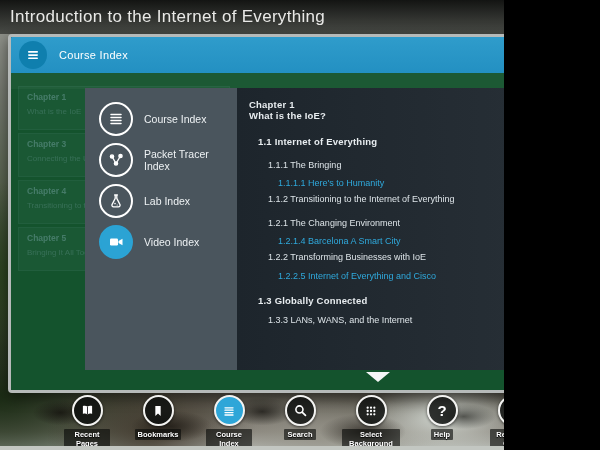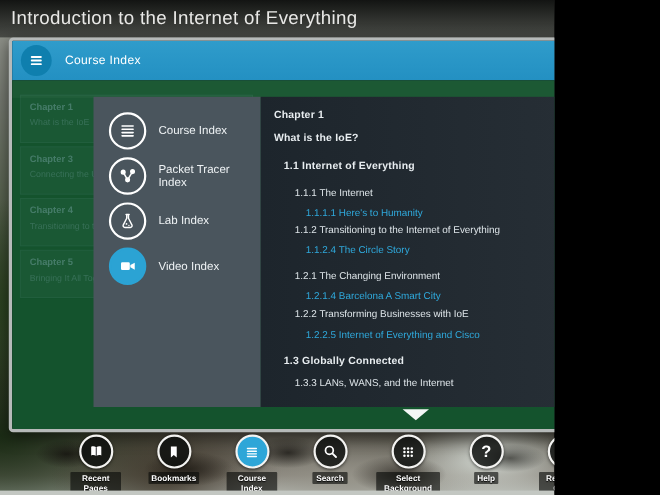--- a/index.html
+++ b/index.html
@@ -77,21 +77,21 @@
   .side-label { color:#eef2f4; font-size:10.5px; margin-left:11px; }
 
   
   .content { position:absolute; left:226px; top:15px; width:275px; height:282px;
     background:linear-gradient(90deg,#1d252c,#262e35); overflow:hidden; }
   .ln { color:#e8edf0; font-size:9px; line-height:11px; }
   .ln.b { font-weight:bold; font-size:9.5px; letter-spacing:.2px; }
   .ln.link { color:#2fa9dc; cursor:pointer; }
   .ln.topic { color:#dde4e8; cursor:pointer; }
   .i0 { padding-left:12px; } .i1 { padding-left:21px; } .i2 { padding-left:31px; } .i3 { padding-left:41px; }
-  .m11{margin-top:11px}.m1{margin-top:10px}.m15{margin-top:15px}.m13{margin-top:13px}
+  .m11{margin-top:11px}.m1{margin-top:0}.m15{margin-top:15px}.m13{margin-top:13px}
   .m7{margin-top:7px}.m5{margin-top:5px}.m8{margin-top:8px}.m9{margin-top:9px}
 
   .scroll-more { position:absolute; left:355px; top:299px; width:0; height:0; cursor:pointer;
     border-left:12px solid transparent; border-right:12px solid transparent; border-top:10px solid #f4f6f6; }
 
   
   .dock { position:absolute; left:0; top:395px; width:600px; display:flex; justify-content:center; gap:11px; }
   .dock-btn { display:flex; flex-direction:column; align-items:center; width:60px; cursor:pointer; }
   .dock-circle { width:31px; height:31px; border-radius:50%; border:2.5px solid #f3f3f1;
     background:rgba(14,16,15,.82); display:flex; align-items:center; justify-content:center;
@@ -233,24 +233,23 @@
           </div>
           <div class="side-label">Video Index</div>
         </div>
       </div>
 
       <div class="content">
         <div class="ln b i0 m11">Chapter 1</div>
         <div class="ln b i0 m1">What is the IoE?</div>
 
         <div class="ln b i1 m15">1.1 Internet of Everything</div>
-        <div class="ln topic i2 m13">1.1.1 The Internet</div>
+        <div class="ln topic i2 m13">1.1.1 The Bringing</div>
         <div class="ln link i3 m7">1.1.1.1 Here's to Humanity</div>
         <div class="ln topic i2 m5">1.1.2 Transitioning to the Internet of Everything</div>
-        <div class="ln link i3 m7">1.1.2.4 The Circle Story</div>
 
         <div class="ln topic i2 m13">1.2.1 The Changing Environment</div>
         <div class="ln link i3 m7">1.2.1.4 Barcelona A Smart City</div>
         <div class="ln topic i2 m5">1.2.2 Transforming Businesses with IoE</div>
         <div class="ln link i3 m8">1.2.2.5 Internet of Everything and Cisco</div>
 
         <div class="ln b i1 m13">1.3 Globally Connected</div>
         <div class="ln topic i2 m9">1.3.3 LANs, WANS, and the Internet</div>
       </div>
 

